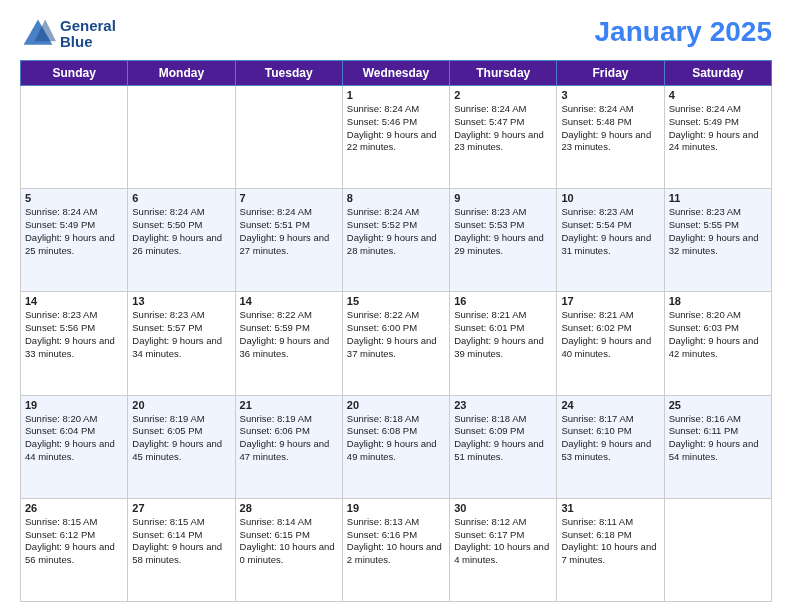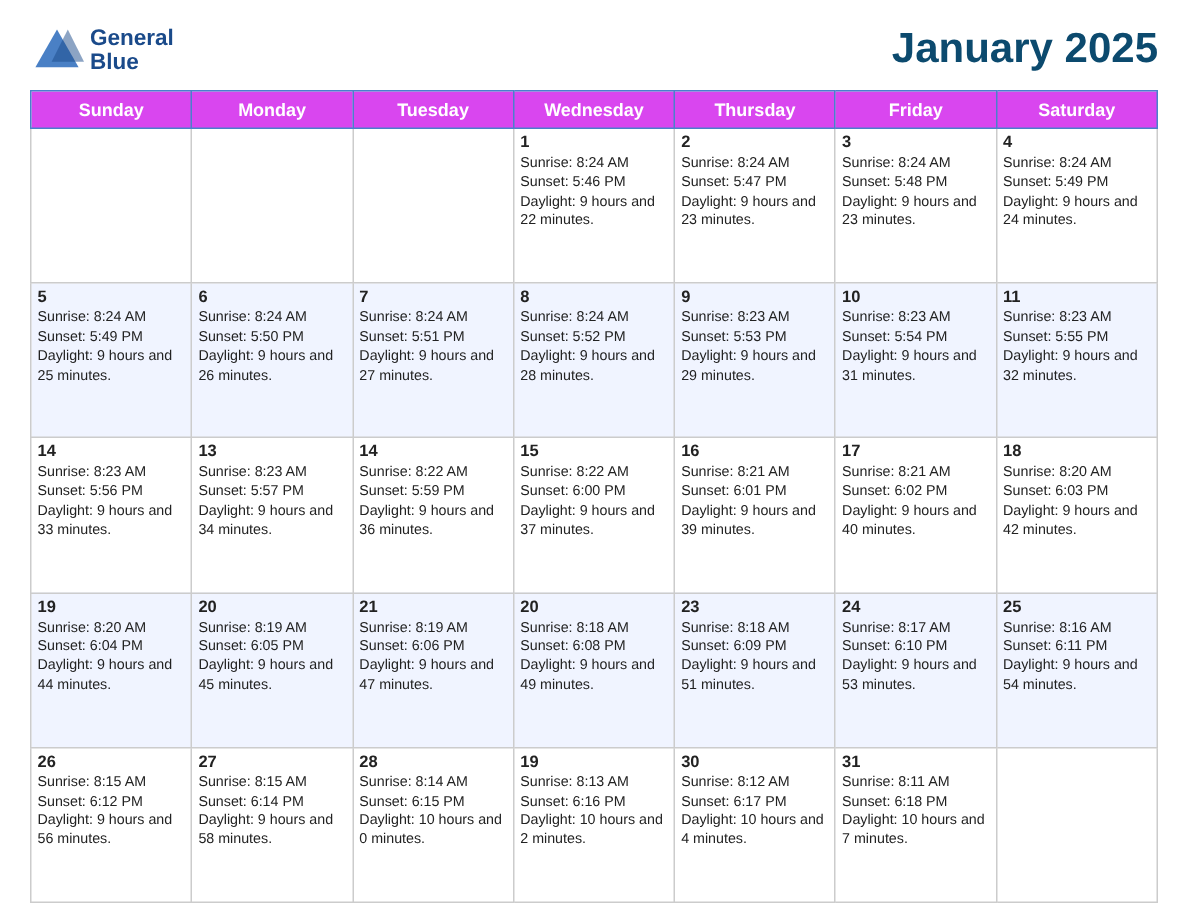--- a/index.html
+++ b/index.html
@@ -37,21 +37,21 @@
     .logo-icon {
       width: 36px;
       height: 36px;
     }
     .title-block {
       text-align: right;
     }
     .month-title {
       font-size: 28px;
       font-weight: bold;
-      color: #0c4a6e;
+      color: #3b82f6;
     }
     .location-title {
       font-size: 14px;
       color: #444;
     }
     .calendar {
       flex: 1;
       border: 1px solid #ccc;
       border-collapse: collapse;
       width: 100%;
@@ -76,21 +76,21 @@
       background: #fff;
     }
     .calendar tr:nth-child(even) td {
       background: #f0f4ff;
     }
     .calendar tr:nth-child(odd) td {
       background: #fff;
     }
     
     .calendar thead tr td, .calendar thead tr th {
-      background: #d946ef;
+      background: #4c1d95;
     }
     .day-number {
       font-weight: bold;
       font-size: 11px;
       display: block;
       margin-bottom: 2px;
     }
     .day-info {
       font-size: 9.5px;
       color: #222;

